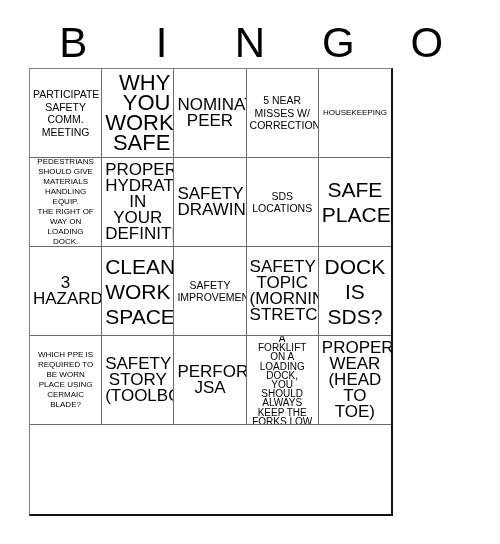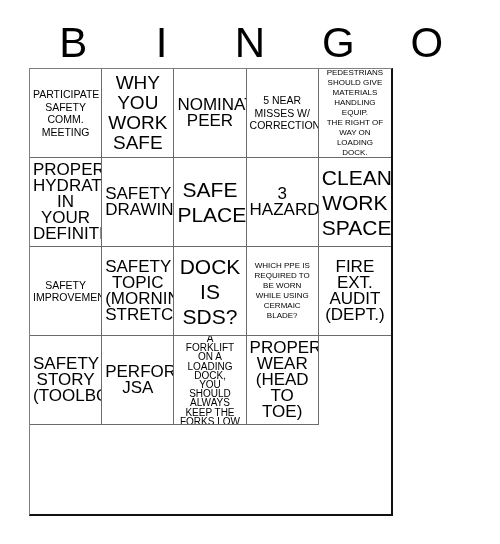--- a/index.html
+++ b/index.html
@@ -72,21 +72,21 @@
     border-bottom: none;
   }
   .cell-text {
     display: block;
     width: 100%;
     white-space: pre-line;
     color: #000000;
   }
   
   .sz-xl .cell-text { font-size: 21px; line-height: 25px; font-weight: 400; }
-  .sz-lg .cell-text { font-size: 19px; line-height: 20px; font-weight: 400; }
+  .sz-lg .cell-text { font-size: 22px; line-height: 20px; font-weight: 400; text-align: right; }
   .sz-md .cell-text { font-size: 17px; line-height: 16px; font-weight: 400; }
   .sz-sm .cell-text { font-size: 10.5px; line-height: 12.5px; font-weight: 400; }
   .sz-xs .cell-text { font-size: 8px; line-height: 10px; font-weight: 400; }
   .sz-xxs .cell-text { font-size: 10px; line-height: 9.2px; font-weight: 400; }
 </style>
 </head>
 <body>
 
 <div class="card">
 
@@ -114,20 +114,23 @@
       </div>
     <div class="cell sz-md">
         <span class="cell-text">NOMINATE
 PEER</span>
       </div>
 
     <div class="cell sz-sm">
         <span class="cell-text">5 NEAR
 MISSES W/
 CORRECTION</span>
+      </div>
+    <div class="cell sz-xs">
+        <span class="cell-text">HOUSEKEEPING</span>
       </div>
     <div class="cell sz-xs">
         <span class="cell-text">PEDESTRIANS
 SHOULD GIVE
 MATERIALS
 HANDLING EQUIP.
 THE RIGHT OF
 WAY ON LOADING
 DOCK.</span>
       </div>
@@ -135,20 +138,24 @@
         <span class="cell-text">PROPER
 HYDRATION
 IN YOUR
 DEFINITION</span>
       </div>
 
     <div class="cell sz-md">
         <span class="cell-text">SAFETY
 DRAWING</span>
       </div>
+    <div class="cell sz-sm">
+        <span class="cell-text">SDS
+LOCATIONS</span>
+      </div>
     <div class="cell sz-xl">
         <span class="cell-text">SAFE
 PLACE</span>
       </div>
     <div class="cell sz-md">
         <span class="cell-text">3
 HAZARDS</span>
       </div>
     <div class="cell sz-xl">
         <span class="cell-text">CLEAN
@@ -168,29 +175,23 @@
       </div>
     <div class="cell sz-xl">
         <span class="cell-text">DOCK
 IS
 SDS?</span>
       </div>
     <div class="cell sz-xs">
         <span class="cell-text">WHICH PPE IS
 REQUIRED TO
 BE WORN
-WHILE USING
+PLACE USING
 CERMAIC
 BLADE?</span>
-      </div>
-    <div class="cell sz-md">
-        <span class="cell-text">FIRE
-EXT.
-AUDIT
-(DEPT.)</span>
       </div>
 
     <div class="cell sz-md">
         <span class="cell-text">SAFETY
 STORY
 (TOOLBOX)</span>
       </div>
     <div class="cell sz-md">
         <span class="cell-text">PERFORM
 JSA</span>

